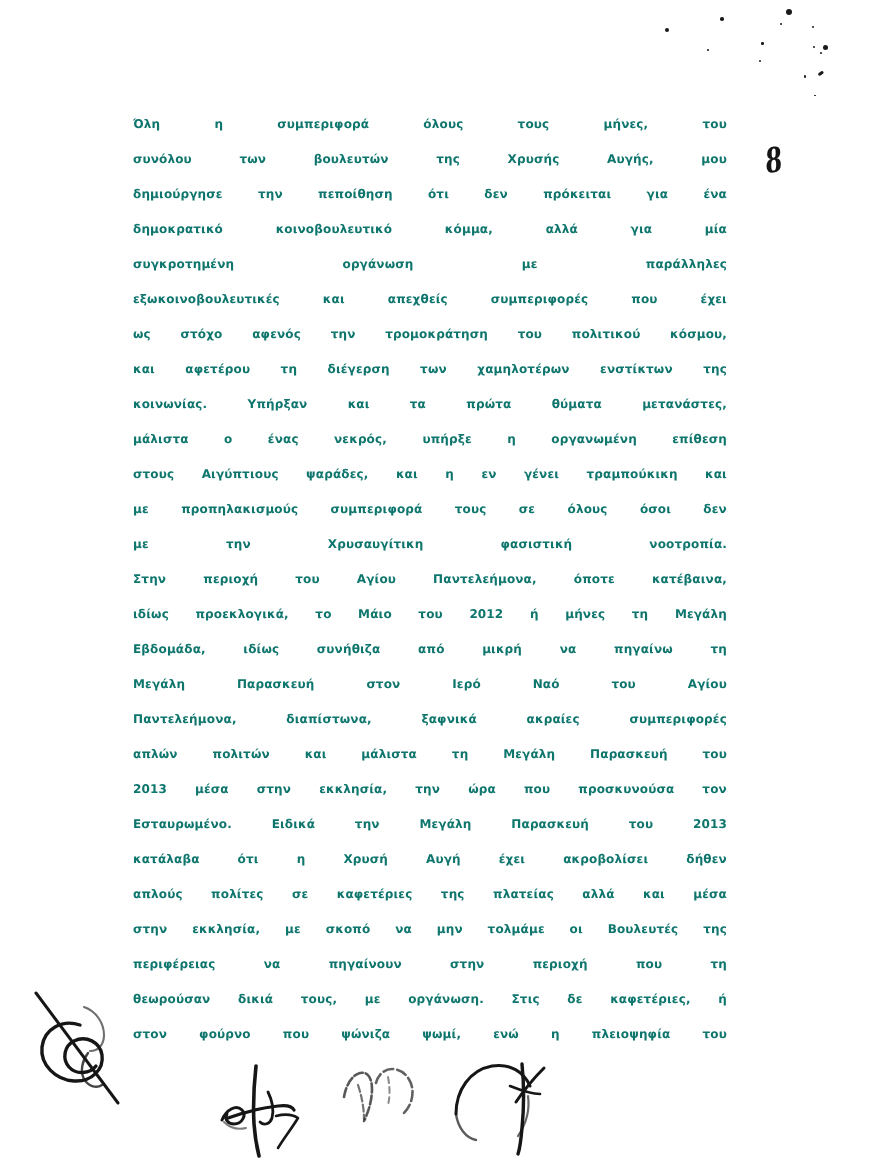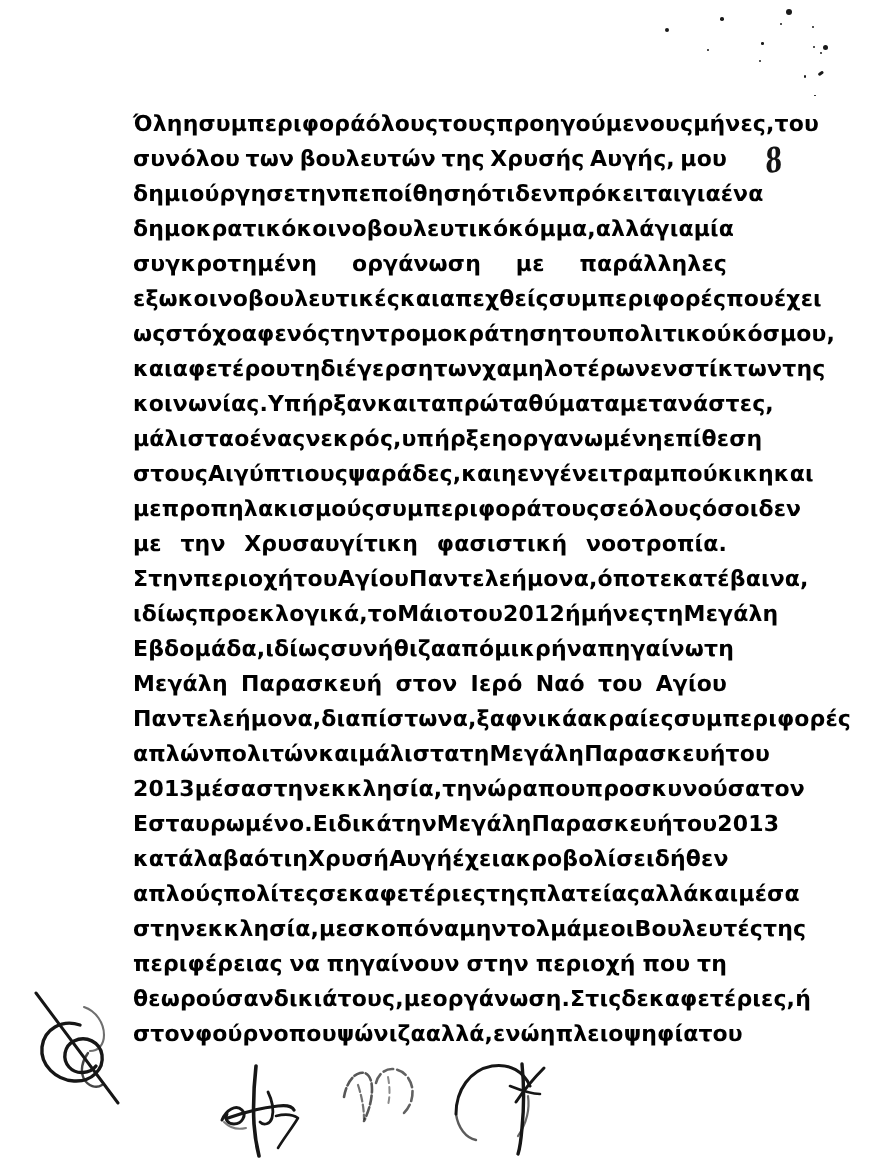--- a/index.html
+++ b/index.html
@@ -27,24 +27,24 @@
   
   .text-block {
     position: absolute;
     left: 133px;
     top: 107px;
     width: 594px;
   }
 
   .doc-line {
     display: block;
-    font-size: 22px;
+    font-size: 12px;
     line-height: 35px;
     height: 35px;
-    color: #000000;
+    color: #0f766e;
     letter-spacing: 0.15px;
     word-spacing: 0.3px;
     white-space: nowrap;
     font-weight: 600;
     text-rendering: geometricPrecision;
   }
 
   
   .doc-line.just {
     display: flex;
@@ -109,21 +109,20 @@
 
   <div class="page-number">8</div>
 
   <div class="text-block">
     <div class="doc-line just">
         <span>Όλη</span>
         <span>η</span>
         <span>συμπεριφορά</span>
         <span>όλους</span>
         <span>τους</span>
-        <span>προηγούμενους</span>
         <span>μήνες,</span>
         <span>του</span>
       </div>
     <div class="doc-line just">
         <span>συνόλου</span>
         <span>των</span>
         <span>βουλευτών</span>
         <span>της</span>
         <span>Χρυσής</span>
         <span>Αυγής,</span>
@@ -356,21 +355,21 @@
         <span>Στις</span>
         <span>δε</span>
         <span>καφετέριες,</span>
         <span>ή</span>
       </div>
     <div class="doc-line just">
         <span>στον</span>
         <span>φούρνο</span>
         <span>που</span>
         <span>ψώνιζα</span>
-        <span>αλλά,</span>
+        <span>ψωμί,</span>
         <span>ενώ</span>
         <span>η</span>
         <span>πλειοψηφία</span>
         <span>του</span>
       </div>
   </div>
 
   <div class="sig" style="left:22px; top:985px; width:130px; height:125px;">
     <svg viewBox="0 0 130 125" width="130" height="125">
       <path d="M58,40 C40,34 22,44 20,62 C18,80 34,95 52,96 C70,97 82,84 80,70

